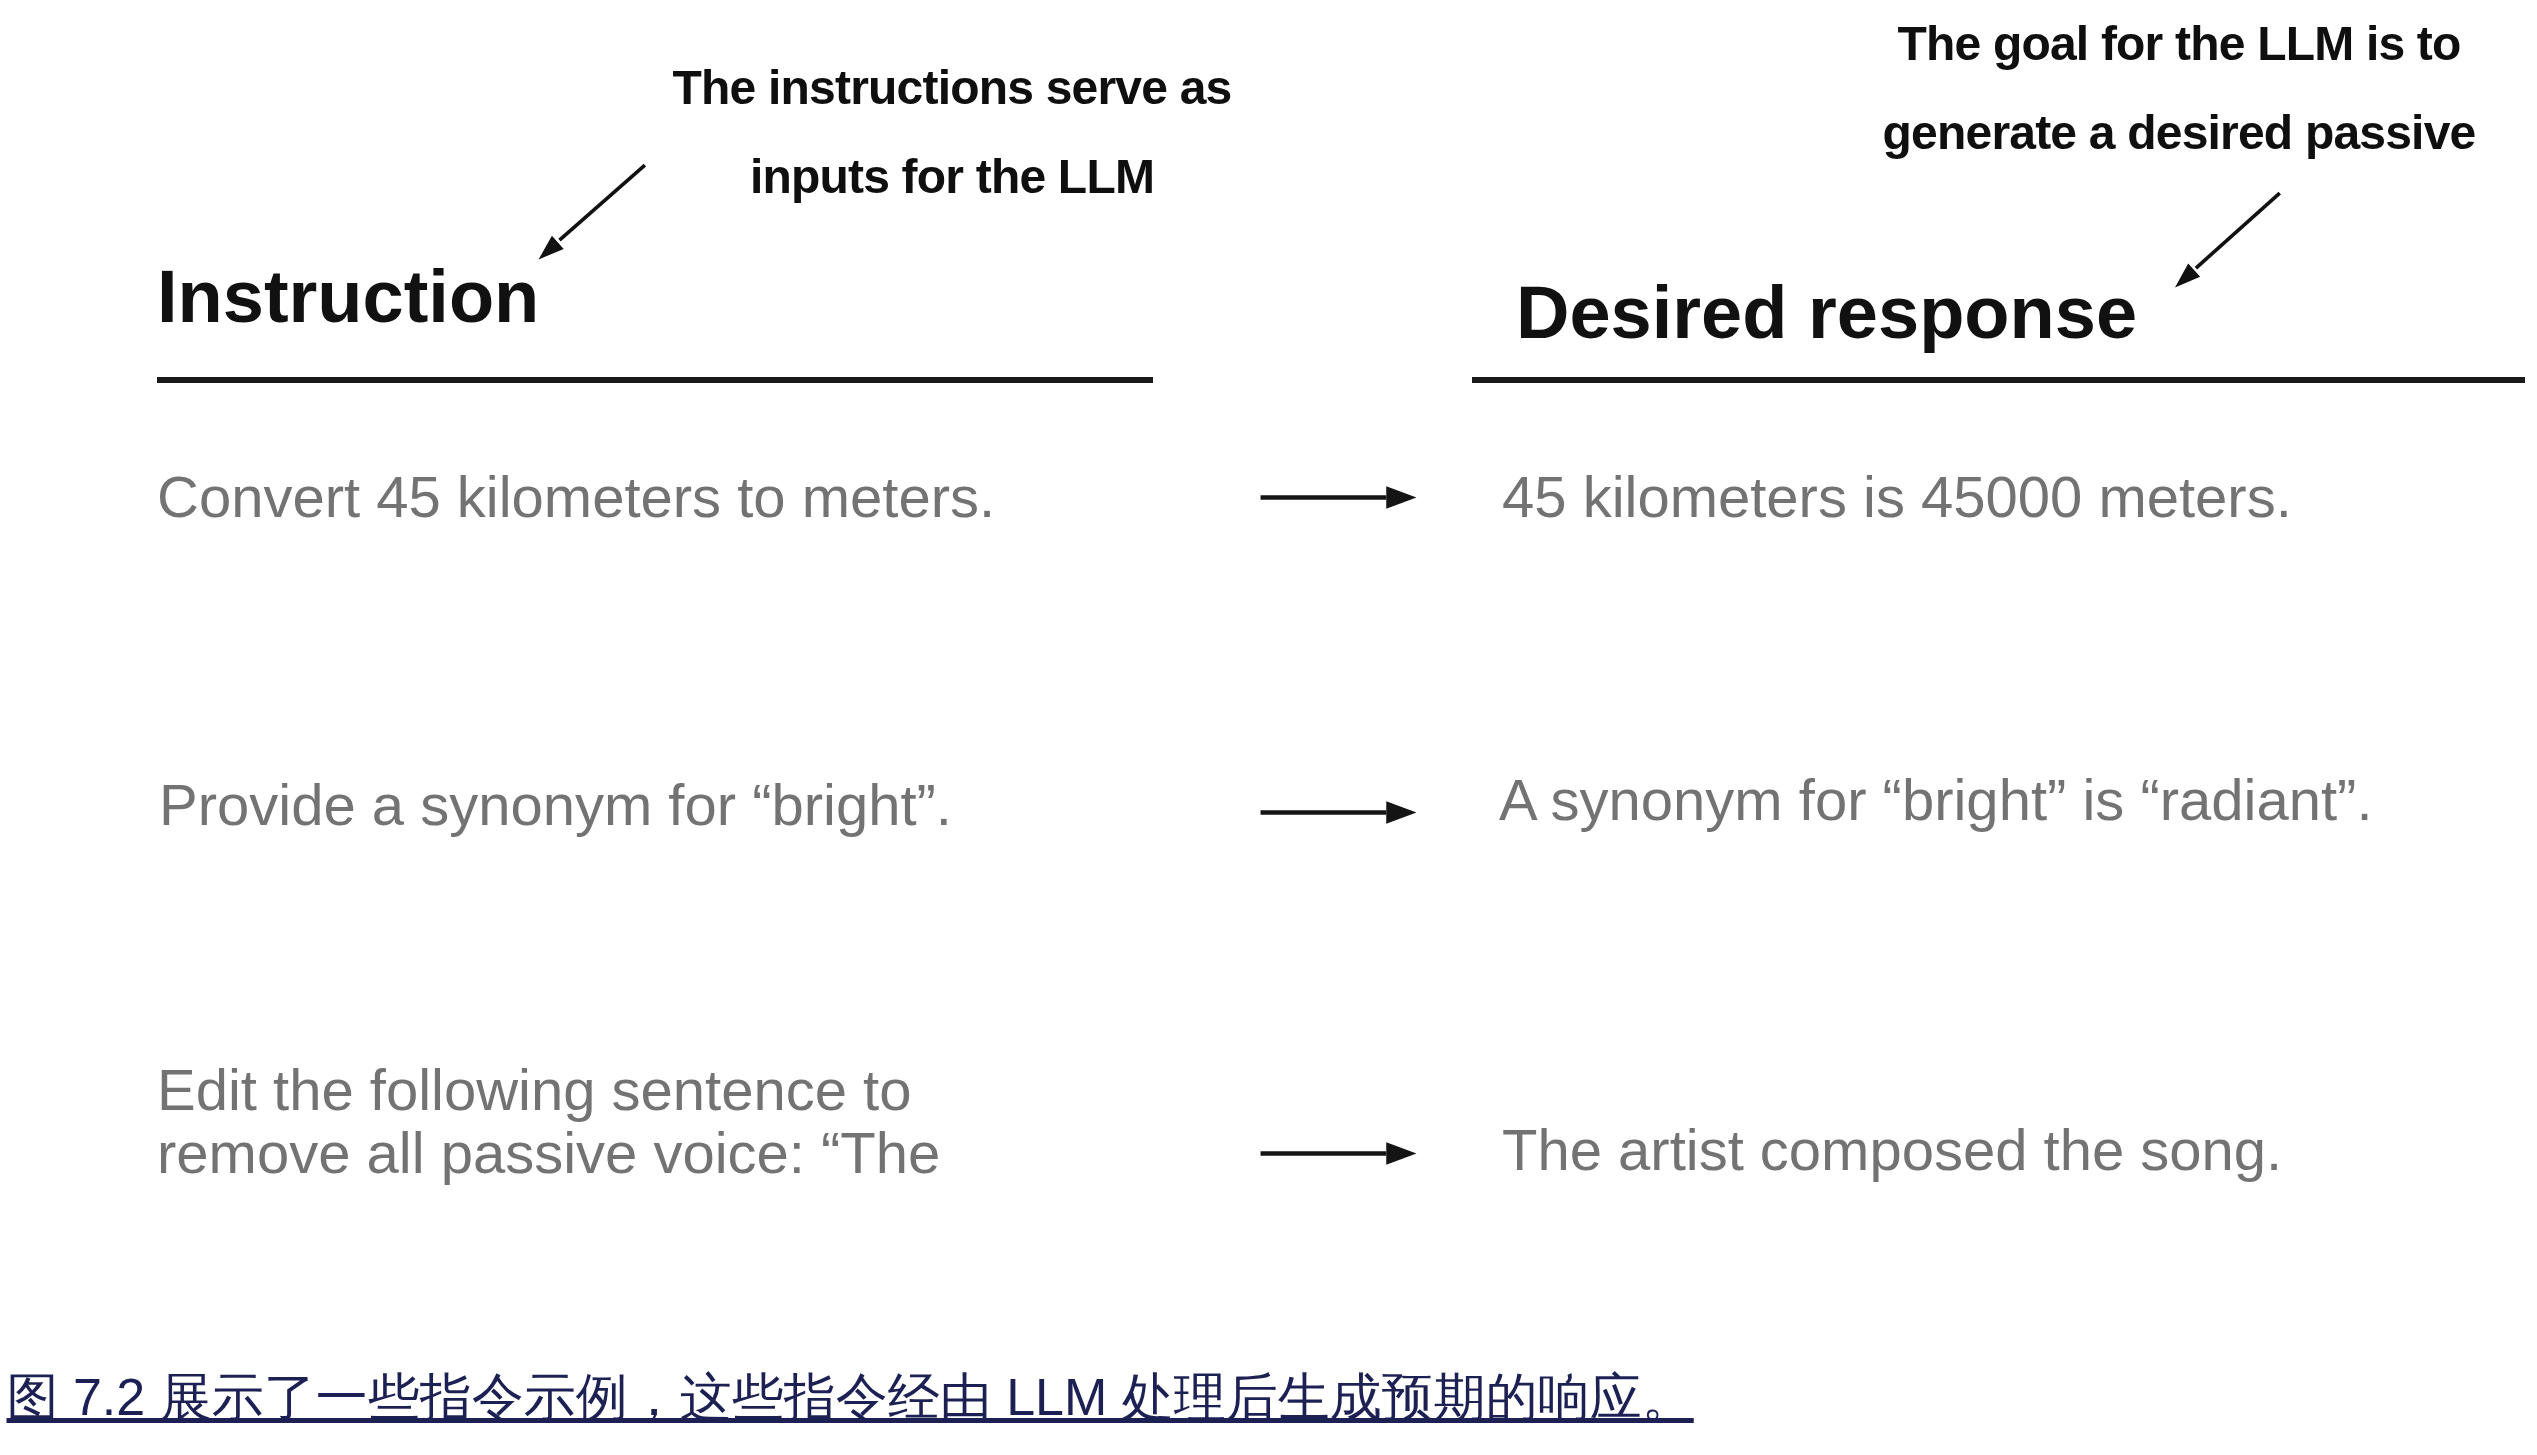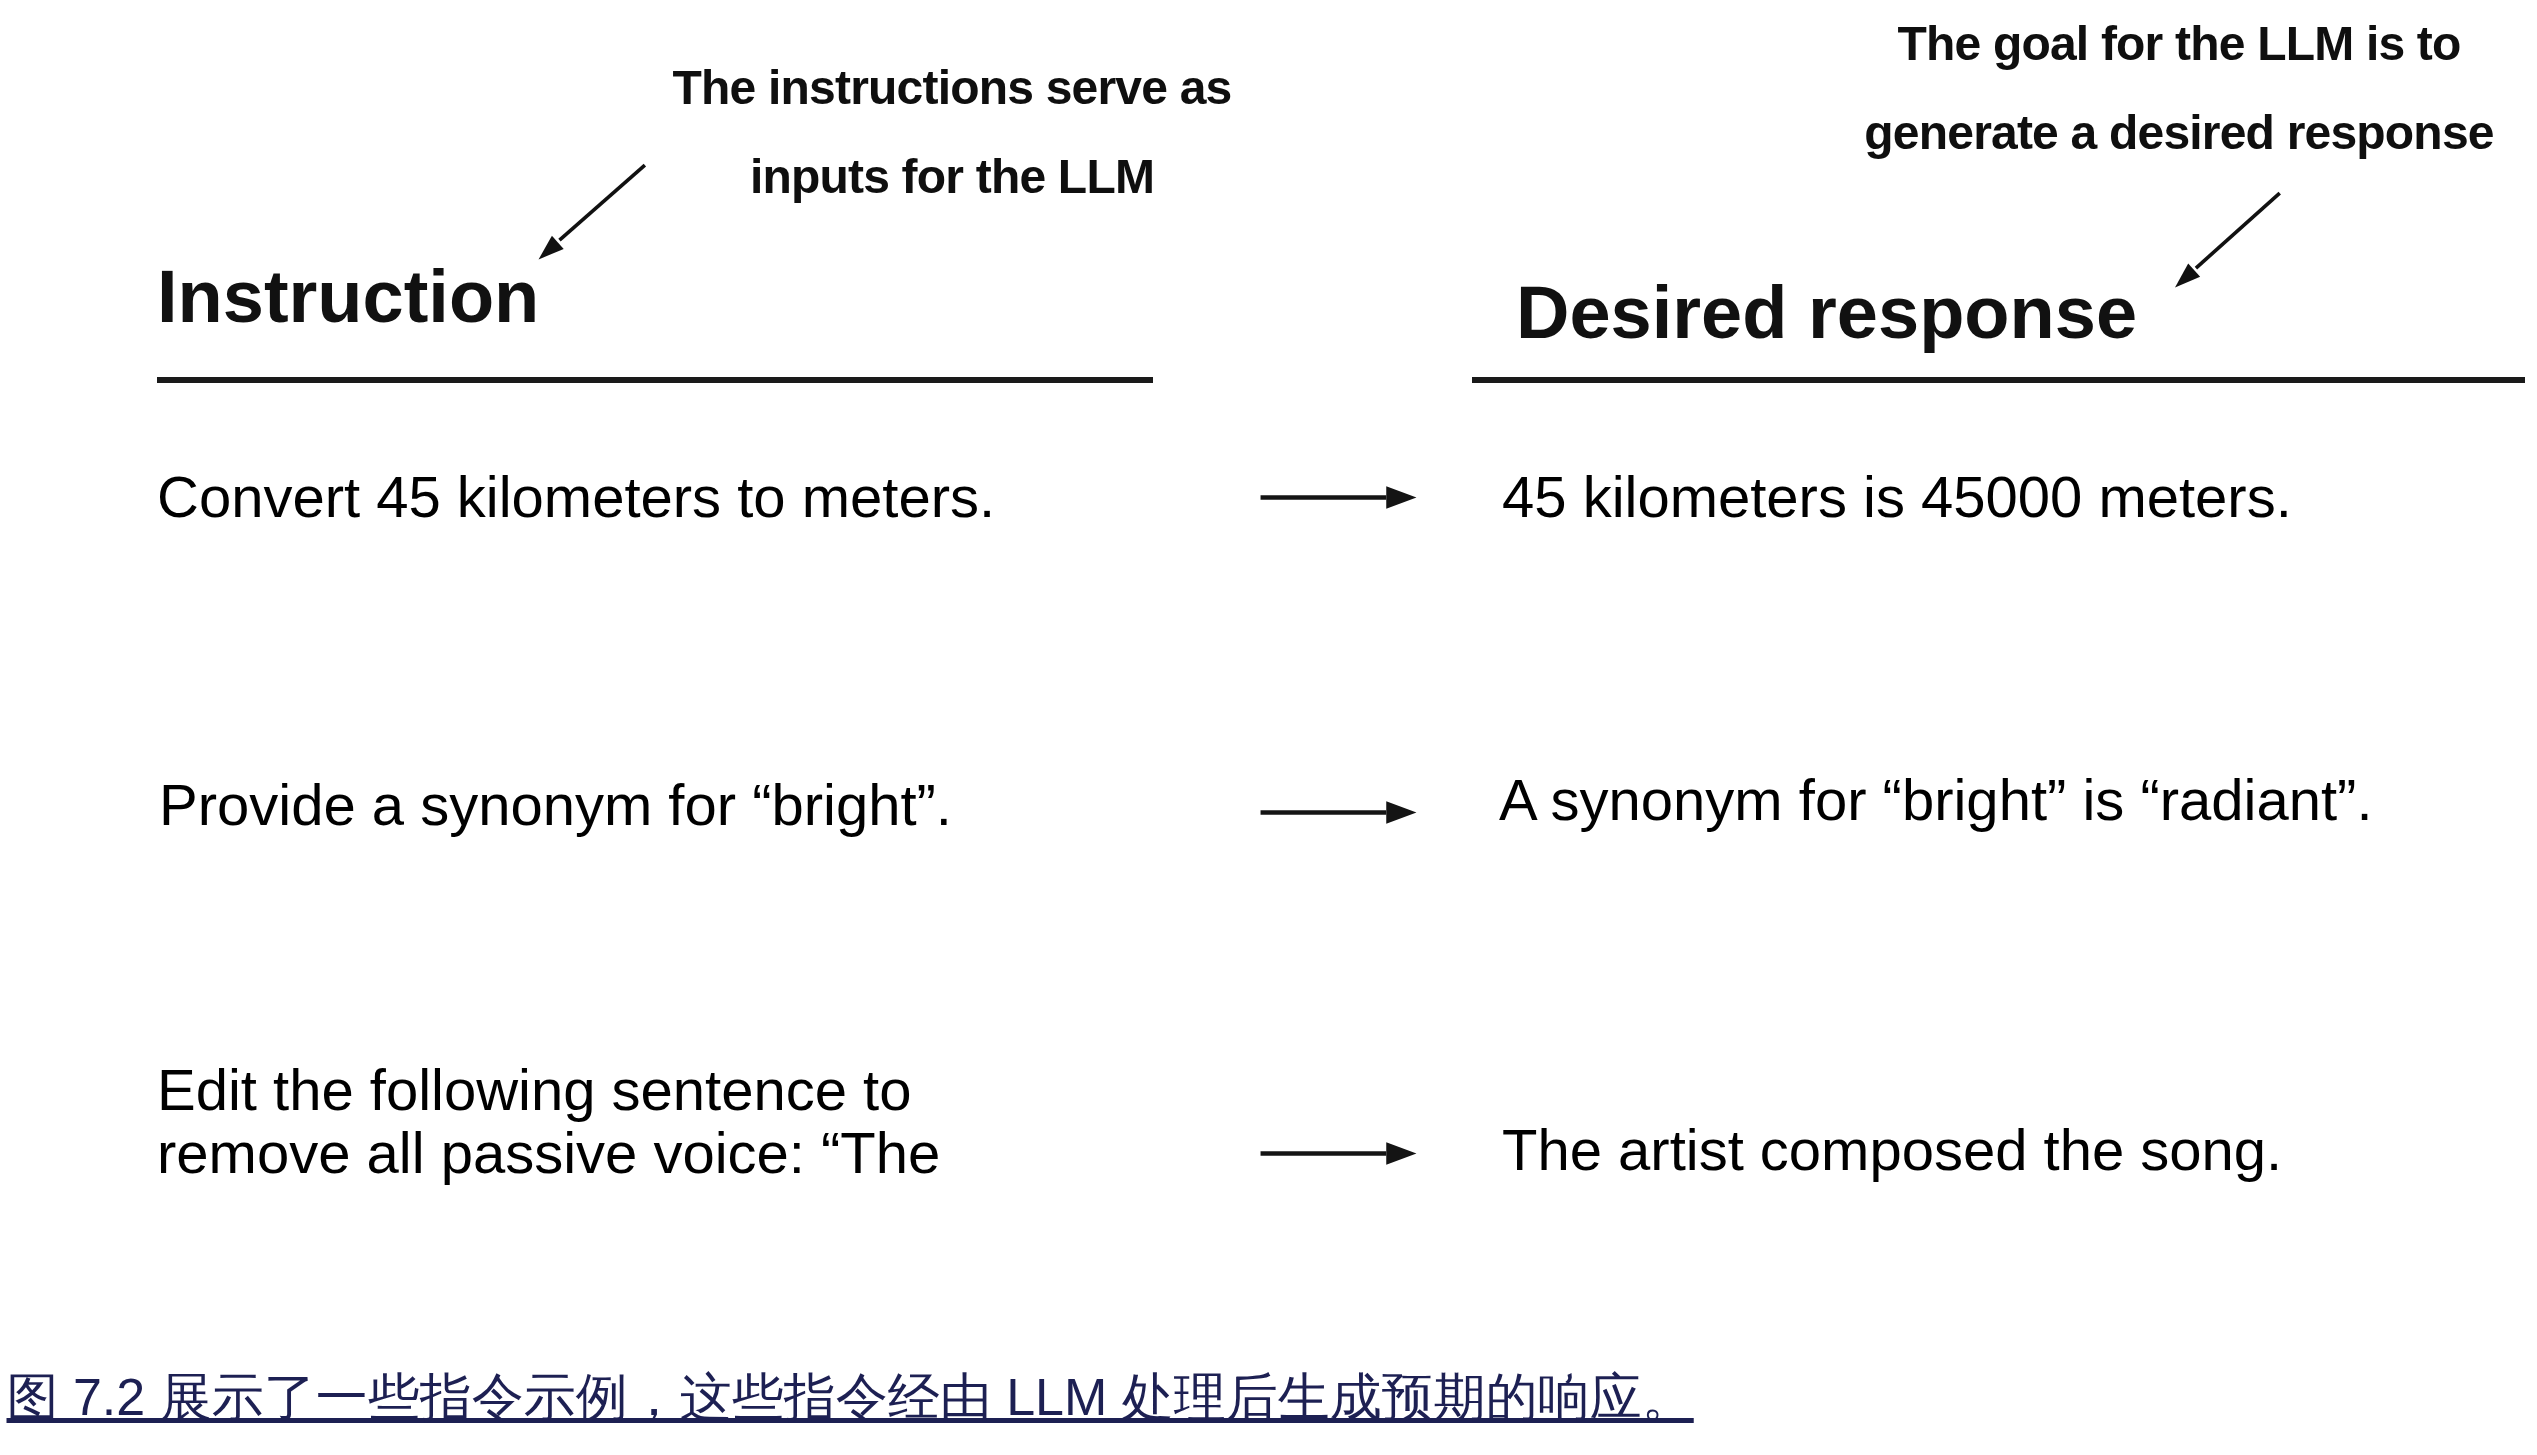--- a/index.html
+++ b/index.html
@@ -34,21 +34,21 @@
   }
   .hdr-left{left:157px;top:244px;}
   .hdr-right{left:1516px;top:260px;}
   .rule{position:absolute;height:5.6px;background:#1a1a1a;}
   .rule-left{left:157px;top:377px;width:996px;}
   .rule-right{left:1472px;top:377px;width:1053px;}
   .cell{
     position:absolute;
     font-size:58px;
     line-height:1.09;
-    color:#000000;
+    color:#737373;
     white-space:nowrap;
   }
   .arrow{position:absolute;}
   .caption{
     position:absolute;
     left:6.5px;
     top:1363px;
     font-size:52px;
     color:#1d2053;
     white-space:nowrap;
@@ -60,21 +60,21 @@
 
 <div class="canvas">
 
   <div class="annot annot-left">
     <div>The instructions serve as</div>
     <div>inputs for the LLM</div>
   </div>
 
   <div class="annot annot-right">
     <div>The goal for the LLM is to</div>
-    <div>generate a desired response</div>
+    <div>generate a desired passive</div>
   </div>
 
   <svg class="arrow" style="left:516px;top:153px;" width="145" height="121" viewBox="0 0 180 150">
     <line x1="160" y1="15" x2="54" y2="108" stroke="#111111" stroke-width="4.5"></line>
     <polygon points="44.6,102.6 59.2,119 28,132" fill="#111111"></polygon>
   </svg>
 
   <svg class="arrow" style="left:2146px;top:181px;" width="145" height="121" viewBox="0 0 180 150">
     <line x1="166" y1="15" x2="62" y2="108" stroke="#111111" stroke-width="4.5"></line>
     <polygon points="52.4,102.4 67.2,118.8 36,132" fill="#111111"></polygon>

